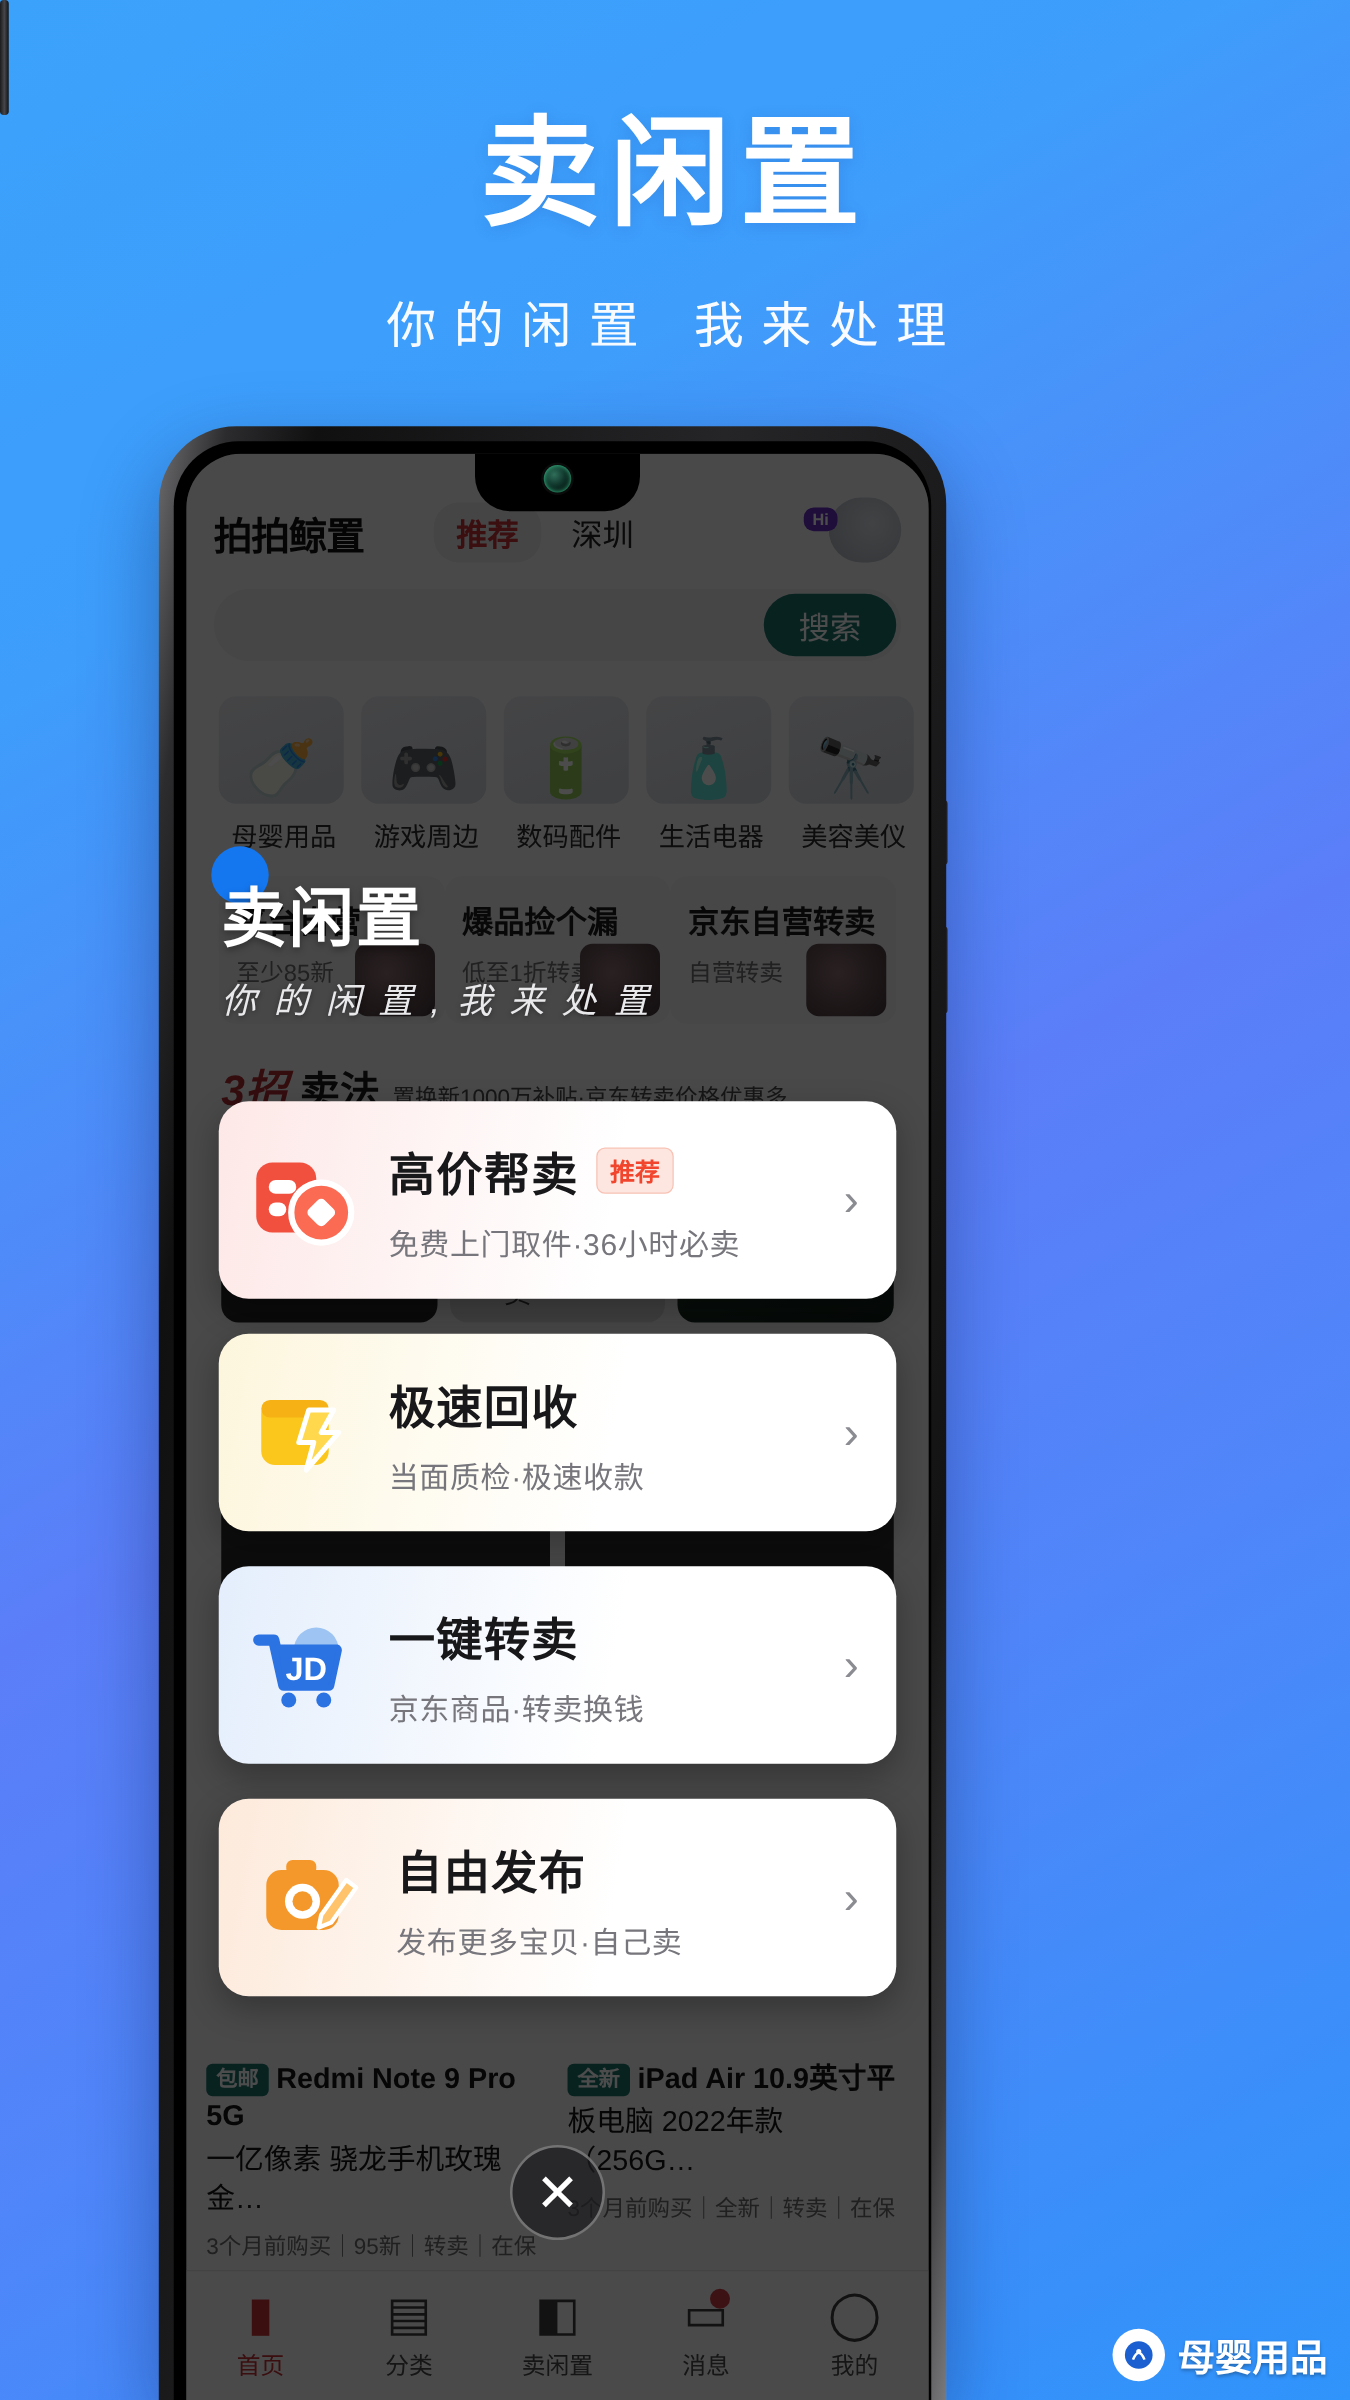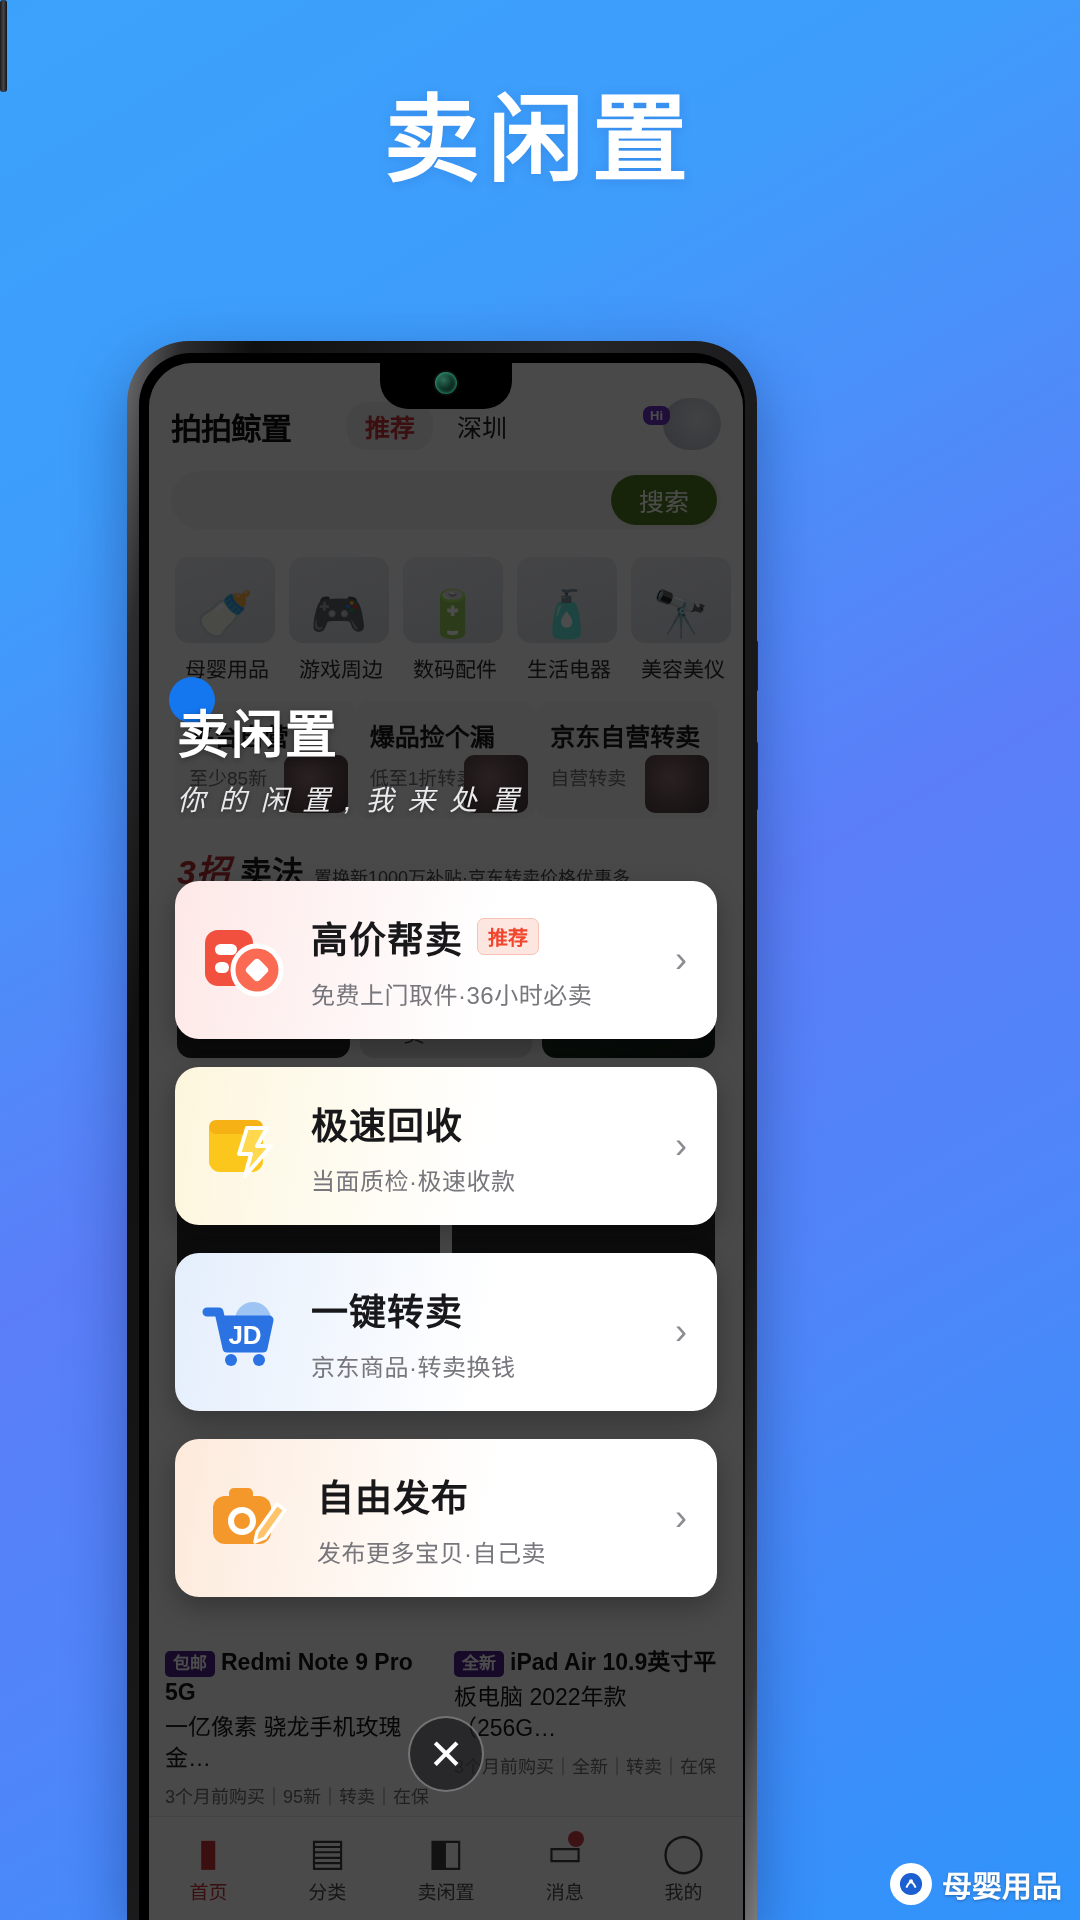--- a/index.html
+++ b/index.html
@@ -78,21 +78,21 @@
   .hi-badge {
     position:absolute; left:-6px; top:6px; background:#6d28d9; color:#fff;
     font-size:13px; padding:2px 7px; border-radius:8px; font-weight:700;
   }
   .searchbar {
     margin-top:22px; height:58px; border-radius:30px; background:#e9e9ed;
     display:flex; align-items:center; position:relative;
   }
   .search-btn {
     position:absolute; right:4px; top:4px; height:50px; padding:0 28px;
-    border-radius:26px; background:#4d7c0f; color:#fff; font-size:25px;
+    border-radius:26px; background:#0f766e; color:#fff; font-size:25px;
     display:flex; align-items:center;
   }
   .cats { display:flex; gap:10px; margin-top:28px; padding-left:4px; }
   .cat { width:104px; flex:0 0 104px; text-align:center; }
   .cat-img {
     width:100px; height:86px; border-radius:14px;
     background:linear-gradient(160deg,#e3e5ea,#cfd3da);
     display:flex; align-items:flex-end; justify-content:center; overflow:hidden;
   }
   .cat-glyph { font-size:46px; line-height:1; margin-bottom:6px; }
@@ -123,21 +123,21 @@
   .fav-title { font-size:30px; font-weight:800; color:#1b1b1d; }
   .goods { margin-top:12px; padding:0 6px; display:flex; gap:12px; }
   .good { flex:1; }
   .good-img { width:100%; height:180px; border-radius:12px; background:#2a2a2d; }
 
   
   .prod-strip { position:absolute; left:0; right:0; bottom:112px; padding:0 16px; display:flex; gap:16px; }
   .prod { flex:1; }
   .prod-line1 { font-size:23px; color:#141416; font-weight:700; line-height:1.3; }
   .prod-line2 { font-size:23px; color:#141416; line-height:1.35; margin-top:4px; }
-  .tag-red { display:inline-block; background:#4c1d95; color:#fff; font-size:17px; padding:2px 8px; border-radius:5px; margin-right:6px; vertical-align:middle; }
+  .tag-red { display:inline-block; background:#0f766e; color:#fff; font-size:17px; padding:2px 8px; border-radius:5px; margin-right:6px; vertical-align:middle; }
   .prod-meta { font-size:18px; color:#6b6b70; margin-top:8px; }
 
   
   .tabbar {
     position:absolute; left:0; right:0; bottom:0; height:104px; background:#f7f7f9;
     display:flex; align-items:center; border-top:1px solid #e0e0e4;
   }
   .tabitem { flex:1; text-align:center; position:relative; }
   .tabicon { font-size:38px; line-height:1; display:block; color:#3c3c40; }
   .tabitem.active .tabicon { color:#d8282f; }
@@ -187,20 +187,23 @@
     width:42px; height:42px; border-radius:50%; background:#fff;
     display:flex; align-items:center; justify-content:center; font-size:26px; color:#1b5fd0;
   }
   .wm-text { font-size:30px; color:#fff; font-weight:700; text-shadow:0 1px 3px rgba(0,0,0,.3); }
 </style>
 </head>
 <body>
 
 <div class="hero">
   <div class="hero-title">卖闲置</div>
+  <div class="hero-sub">
+    <span>你</span><span>的</span><span>闲</span><span>置</span><span class="gap"></span><span>我</span><span>来</span><span>处</span><span>理</span>
+  </div>
 </div>
 
 <div class="btn-left"></div>
 <div class="btn-side btn-vol"></div>
 <div class="btn-side btn-pw"></div>
 
 <div class="phone">
  <div class="phone-inner">
   <div class="screen">
 

